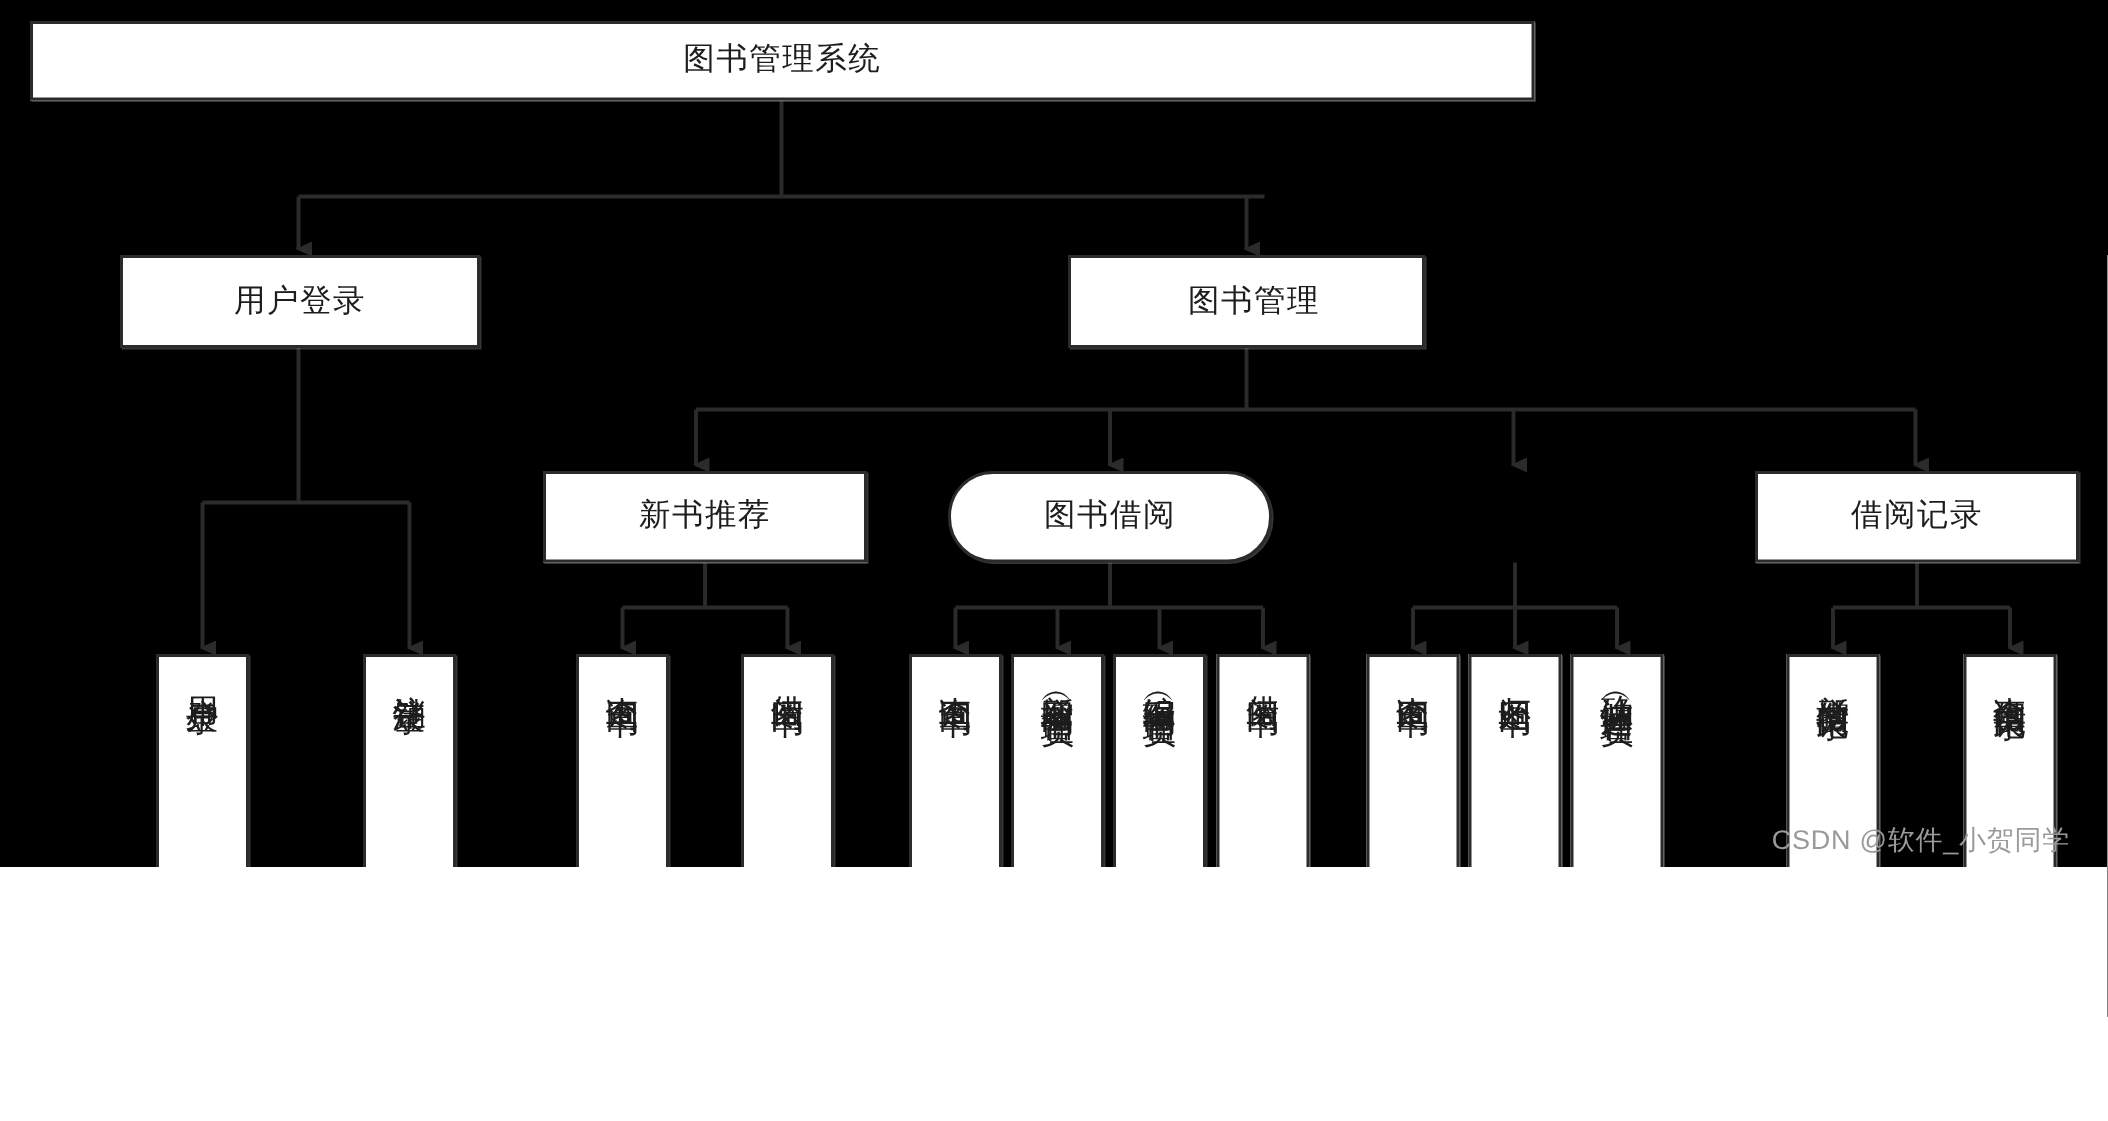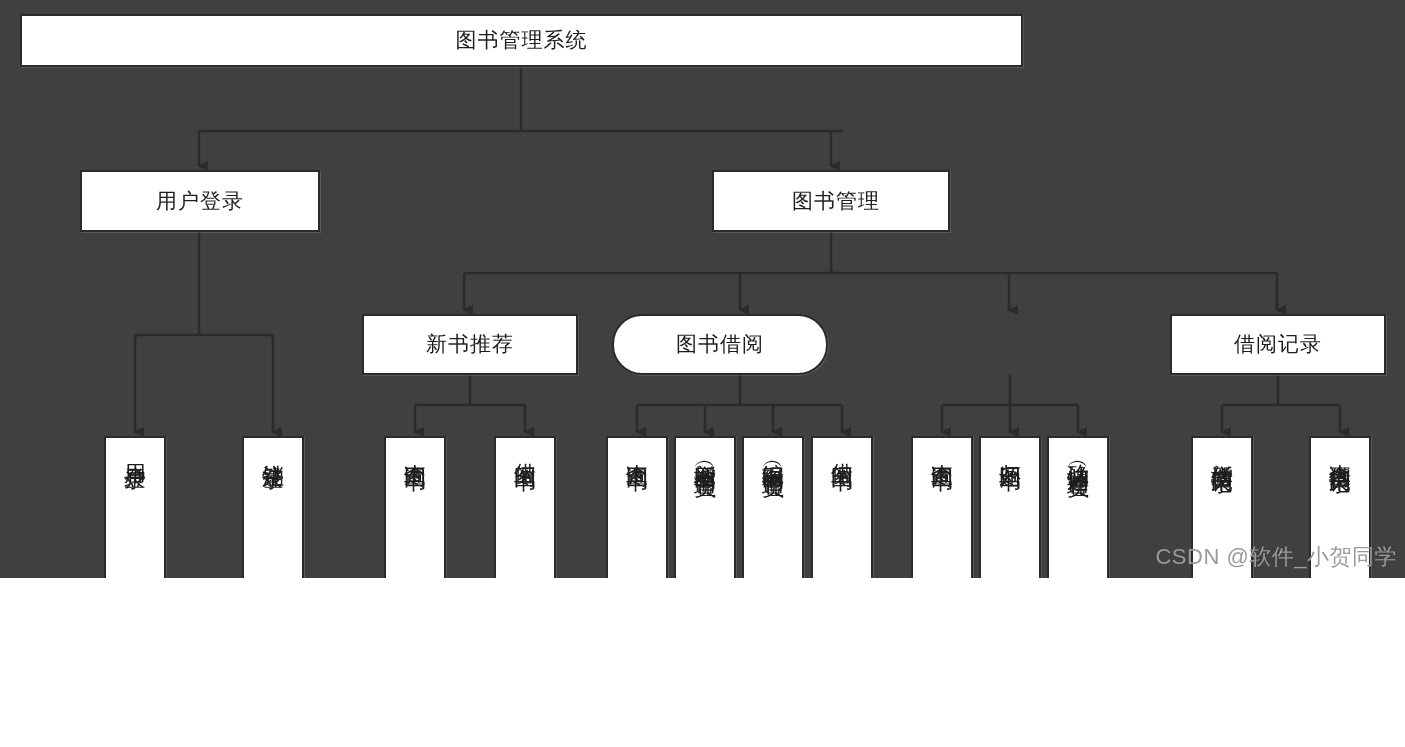--- a/index.html
+++ b/index.html
@@ -4,21 +4,21 @@
 <style>
   html,body{margin:0;padding:0;background:#ffffff;}
   body{
     font-family:"Liberation Sans","DejaVu Sans",sans-serif;
     color:#1a1a1a;
   }
   #stage{
     position:relative;
     width:1405px;
     height:578px;
-    background:#404040;
+    background:#000000;
     overflow:hidden;
   }
   svg#edges{
     position:absolute;
     left:0;top:0;
     width:1405px;height:747px;
     pointer-events:none;
   }
   .node{
     position:absolute;
@@ -47,23 +47,23 @@
     text-orientation:upright;
     -webkit-writing-mode:vertical-rl;
     font-size:22px;
     line-height:1.08;
     letter-spacing:2px;
     white-space:normal;
     max-height:282px;
   }
   .watermark{
     position:absolute;
-    right:8px;
+    right:25px;
     bottom:6px;
-    font-size:22px;
+    font-size:18px;
     color:#9a9a9a;
     letter-spacing:.5px;
     user-select:none;
     white-space:nowrap;
   }
 </style>
 </head>
 <body>
 
 <div id="stage">
@@ -125,21 +125,21 @@
   <div class="node" style="left:80px;top:170px;width:240px;height:62px;">
     <span class="lbl">用户登录</span>
   </div>
   <div class="node" style="left:712px;top:170px;width:238px;height:62px;padding-left:10px;">
     <span class="lbl">图书管理</span>
   </div>
 
   <div class="node" style="left:362px;top:314px;width:216px;height:61px;">
     <span class="lbl">新书推荐</span>
   </div>
-  <div class="node" style="left:612px;top:314px;width:216px;height:61px;border-radius:30px;">
+  <div class="node" style="left:632px;top:314px;width:216px;height:61px;border-radius:30px;">
     <span class="lbl">图书借阅</span>
   </div>
   <div class="node" style="left:1170px;top:314px;width:216px;height:61px;">
     <span class="lbl">借阅记录</span>
   </div>
 
   <div class="node leaf" style="left:104px;top:436px;width:62px;height:299px;">
     <span class="lbl">用户登录</span>
   </div>
   <div class="node leaf" style="left:242px;top:436px;width:62px;height:299px;">

